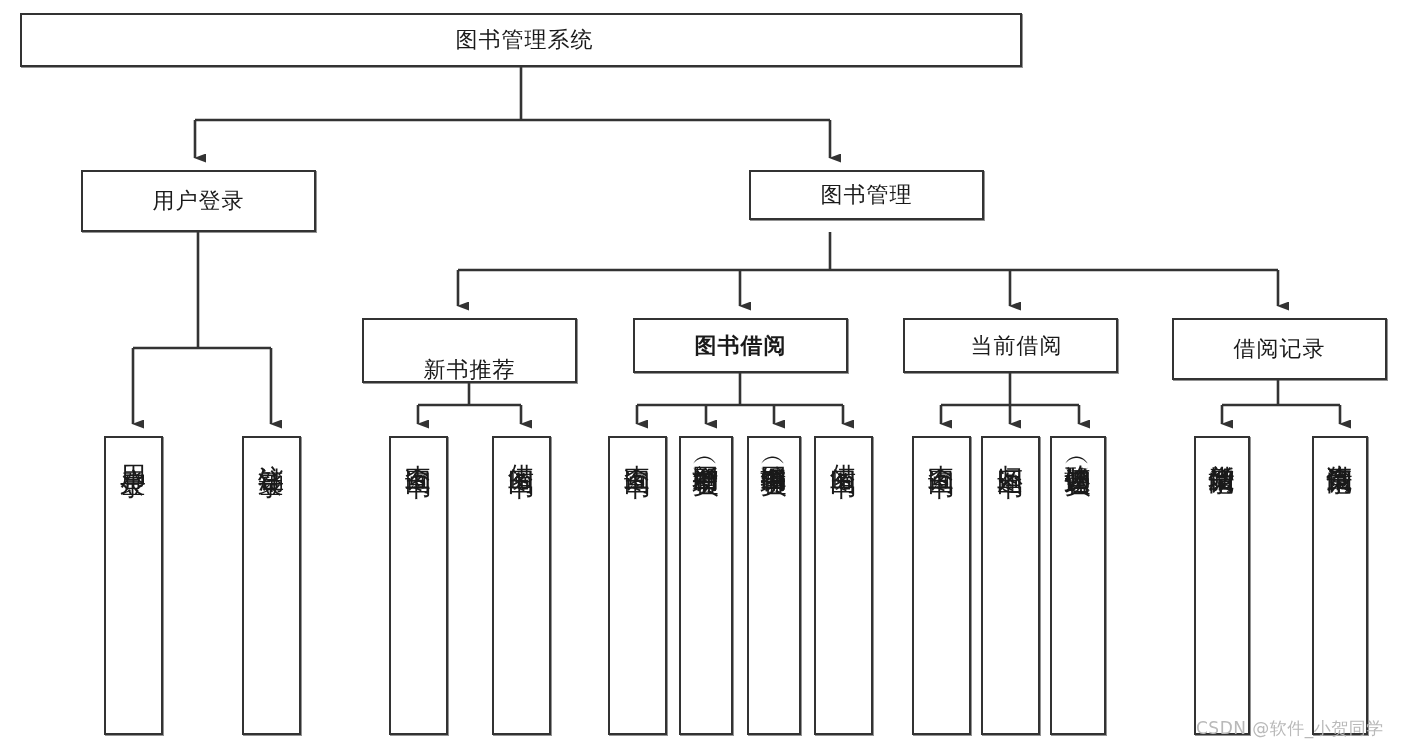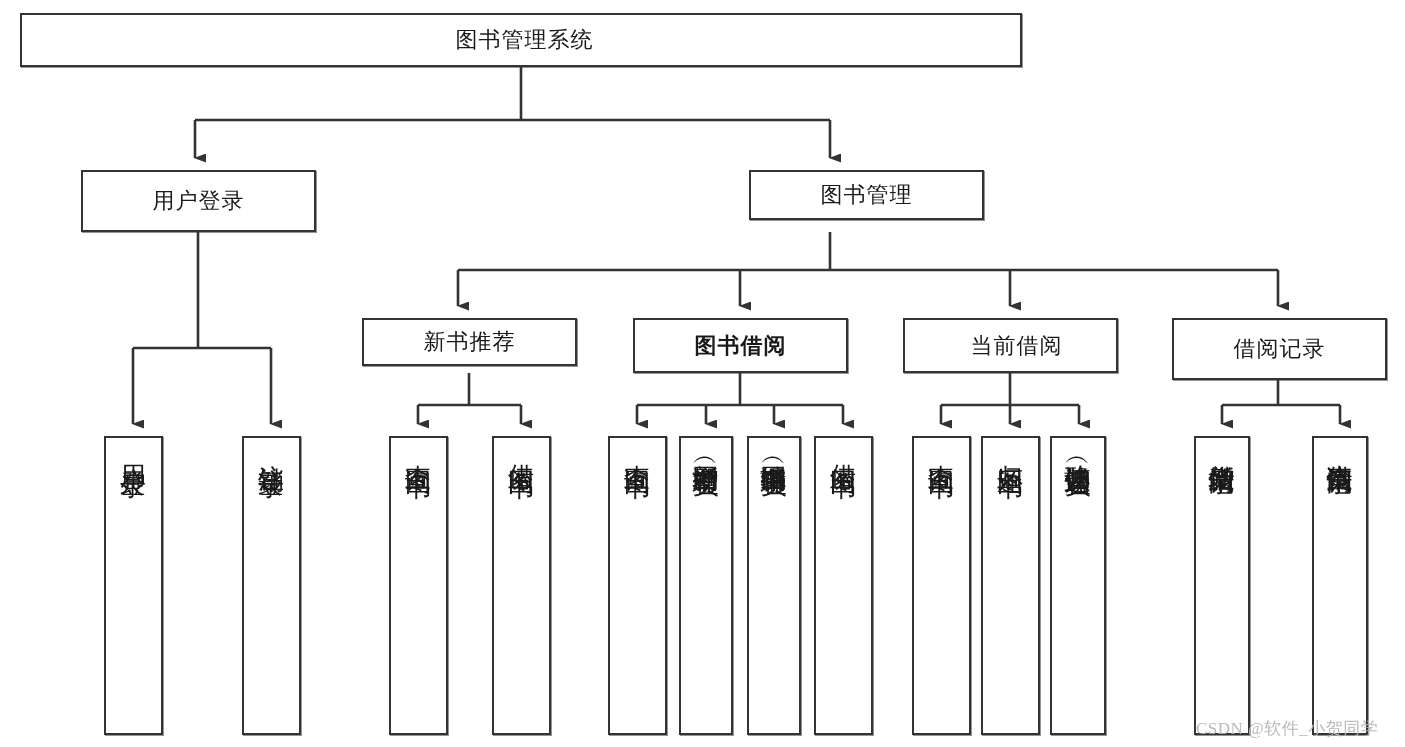--- a/index.html
+++ b/index.html
@@ -63,21 +63,20 @@
   .node.v.tight .label {
     letter-spacing: 1px;
   }
   .watermark {
     position: absolute;
     color: #b9b9b9;
     font-size: 17px;
     white-space: nowrap;
     letter-spacing: 0.5px;
     user-select: none;
-    font-family: Liberation Serif, serif;
   }
 </style>
 </head>
 <body>
 
 <div id="canvas">
 
   <svg class="edges" viewBox="0 0 1405 747" preserveAspectRatio="none">
     <defs>
       <marker id="arrowhead" markerWidth="9" markerHeight="12" refX="4.5" refY="11" orient="auto" markerUnits="userSpaceOnUse">
@@ -134,21 +133,21 @@
     <span class="label">图书管理系统</span>
   </div>
 
   <div class="node h" style="left:81px; top:170px; width:235px; height:62px;">
     <span class="label">用户登录</span>
   </div>
   <div class="node h" style="left:749px; top:170px; width:235px; height:50px;">
     <span class="label">图书管理</span>
   </div>
 
-  <div class="node h" style="left:362px; top:318px; width:215px; height:48px;">
+  <div class="node h" style="left:362px; top:318px; width:215px; height:65px;align-items:flex-end;">
     <span class="label">新书推荐</span>
   </div>
   <div class="node h" style="left:633px; top:318px; width:215px; height:55px;font-weight:bold;">
     <span class="label">图书借阅</span>
   </div>
   <div class="node h" style="left:903px; top:318px; width:215px; height:55px;padding-left:12px;">
     <span class="label">当前借阅</span>
   </div>
   <div class="node h" style="left:1172px; top:318px; width:215px; height:62px;">
     <span class="label">借阅记录</span>

